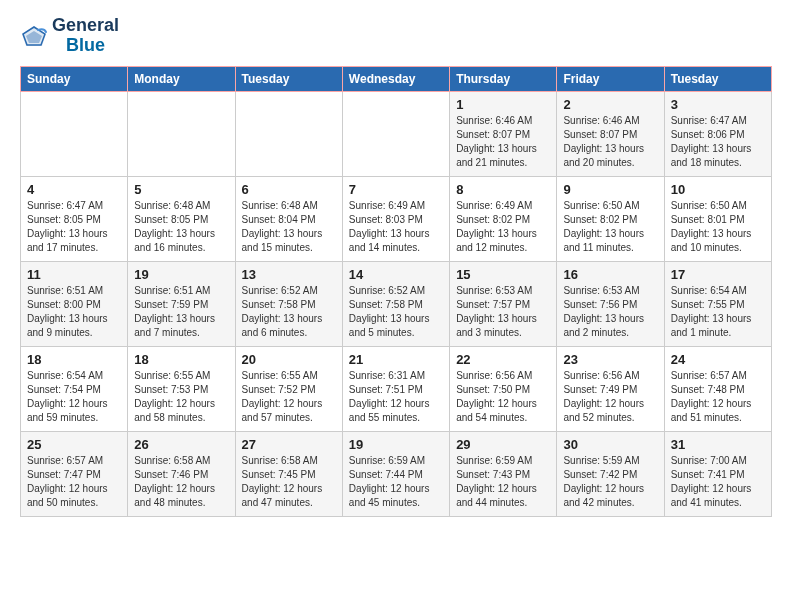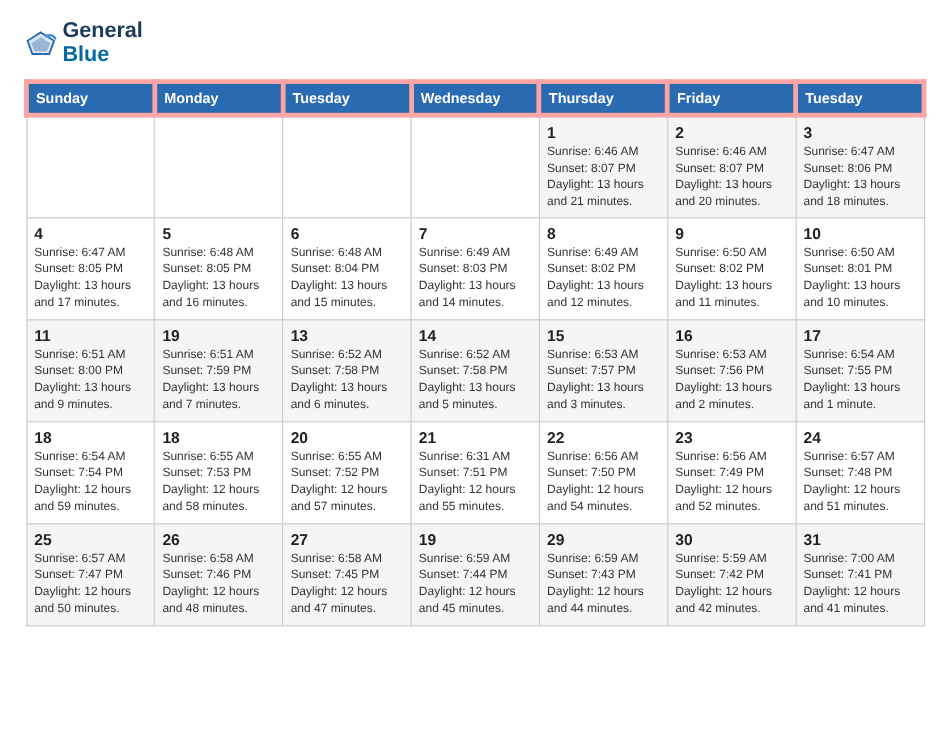--- a/index.html
+++ b/index.html
@@ -13,20 +13,21 @@
     .header {
       display: flex;
       justify-content: space-between;
       align-items: flex-start;
       margin-bottom: 10px;
     }
     .logo {
       display: flex;
       align-items: center;
       gap: 4px;
+      text-align: center;
     }
     .logo-text {
       font-size: 18px;
       font-weight: bold;
       color: #1a3a5c;
       line-height: 1.1;
     }
     .logo-icon {
       width: 28px;
       height: 24px;
@@ -48,21 +49,21 @@
       border-collapse: collapse;
       table-layout: fixed;
     }
     thead tr th {
       background-color: #2a6ab0;
       color: #fff;
       font-size: 12px;
       font-weight: bold;
       padding: 5px 6px;
       text-align: left;
-      border: 4px solid #fca5a5;
+      border: 1px solid #fca5a5;
     }
     tbody tr td {
       border: 1px solid #ccc;
       vertical-align: top;
       padding: 5px 6px;
       font-size: 10px;
       color: #222;
       height: 85px;
       background: #fff;
     }

